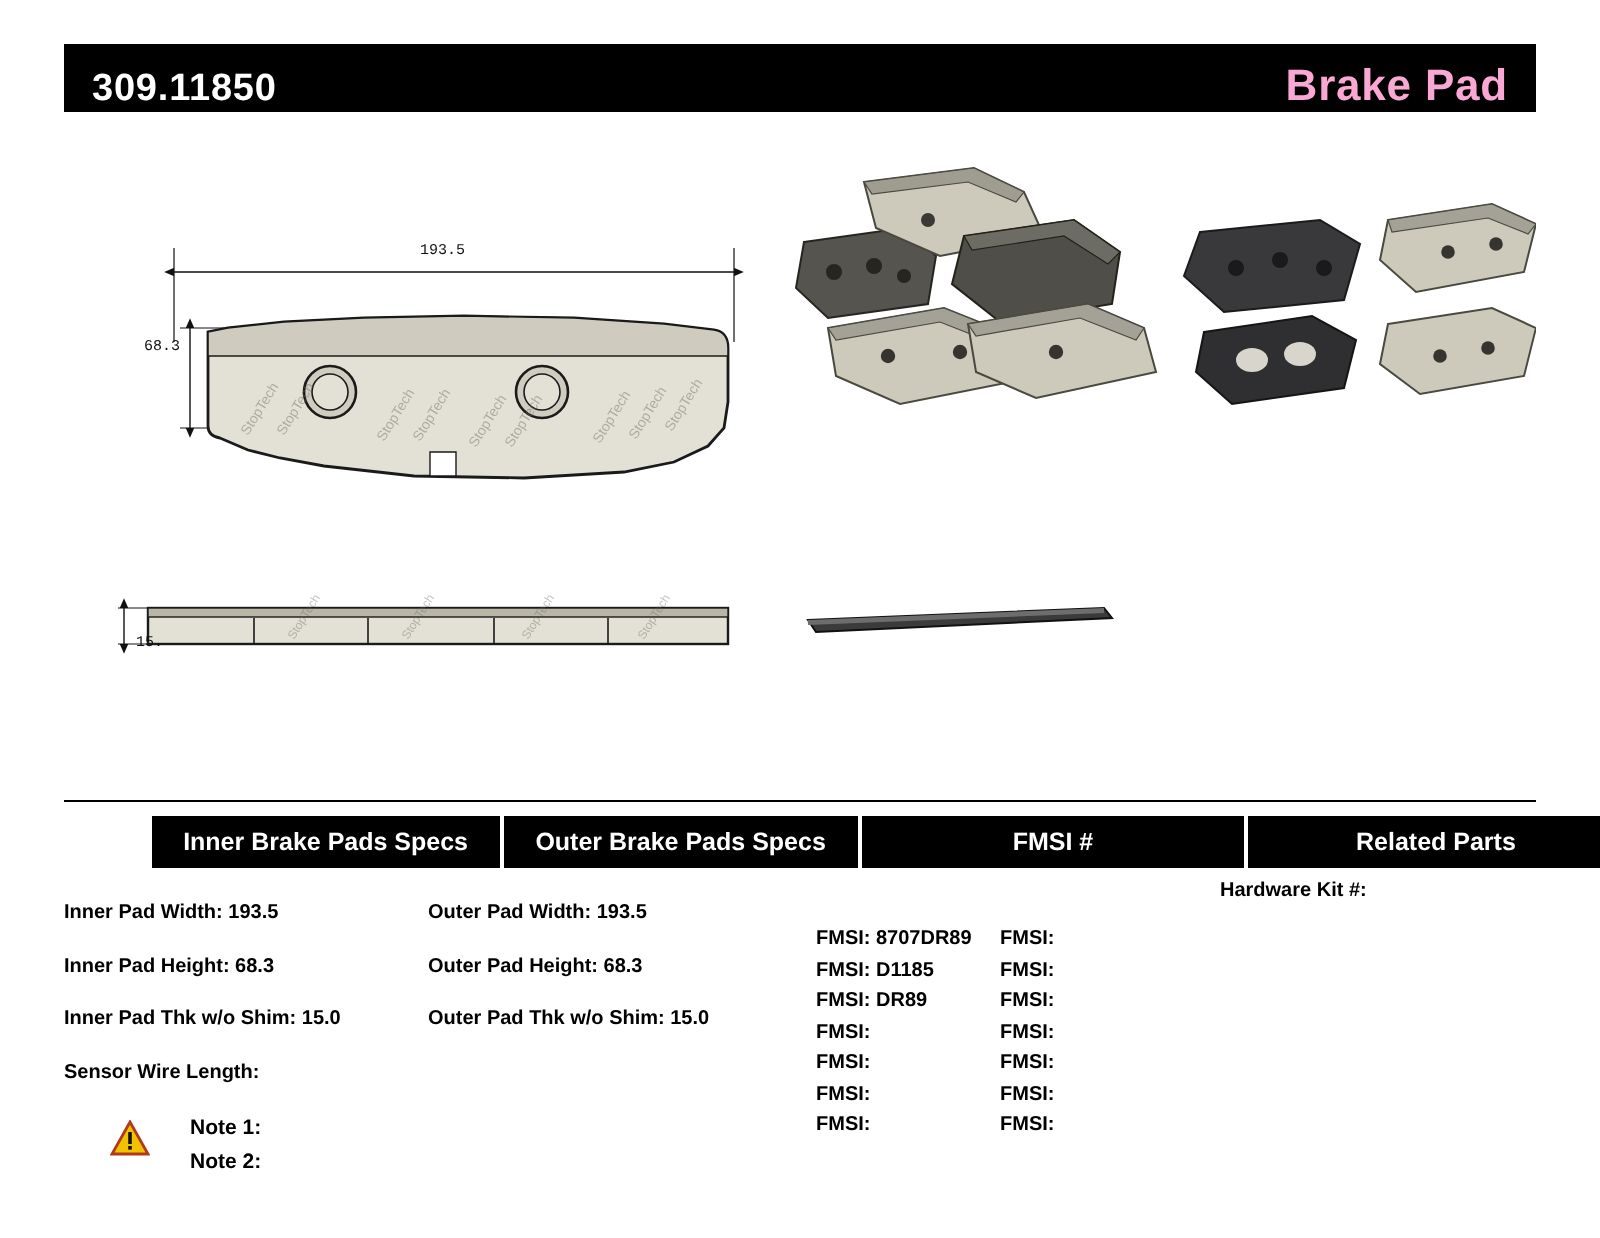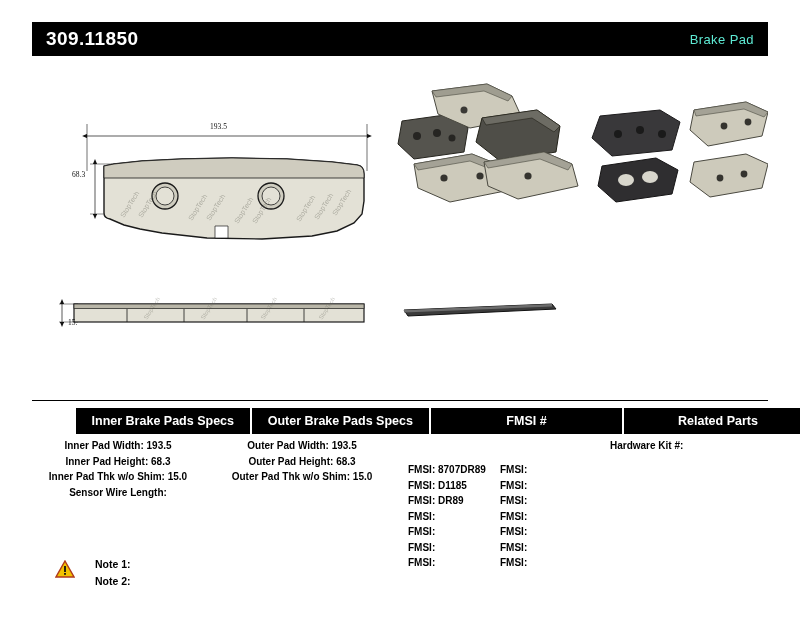--- a/index.html
+++ b/index.html
@@ -24,51 +24,51 @@
 
   
   .header {
     position: absolute;
     left: 32px;
     top: 22px;
     width: 736px;
     height: 34px;
     background: #000000;
     display: flex;
-    align-items: center;
+    align-items: flex-end;
     justify-content: space-between;
     box-sizing: border-box;
     padding: 0 14px;
   }
   .header .part-number {
     color: #ffffff;
     font-size: 19px;
     font-weight: bold;
     letter-spacing: 0.4px;
   }
   .header .product-type {
-    color: #5eead4;
-    font-size: 13px;
-    font-weight: normal;
+    color: #f9a8d4;
+    font-size: 22px;
+    font-weight: bold;
     letter-spacing: 0.4px;
   }
 
   
   .drawing-area {
     position: absolute;
     left: 32px;
     top: 66px;
     width: 736px;
     height: 330px;
   }
 
   .dim-label {
     position: absolute;
     font-size: 7.5px;
-    font-family: Liberation Serif, serif;
+    font-family: Liberation Mono, monospace;
     color: #111111;
   }
 
   .dim-top {
     left: 178px;
     top: 56px;
   }
   .dim-left {
     left: 40px;
     top: 104px;
@@ -119,26 +119,27 @@
   }
   .body-col {
     box-sizing: border-box;
   }
   .body-col.inner { width: 182px; }
   .body-col.outer { width: 186px; }
   .body-col.fmsi  { width: 200px; }
   .body-col.rel   { width: 168px; }
 
   .spec-line {
-    text-align: center;
+    text-align: left;
     padding-right: 10px;
     line-height: 15.5px;
     white-space: nowrap;
     font-weight: bold;
     font-size: 10px;
+    margin-top: 11px;
   }
   .fmsi-wrap {
     display: flex;
     padding-left: 8px;
     margin-top: 24px;
   }
   .fmsi-col {
     width: 92px;
   }
   .fmsi-line {

